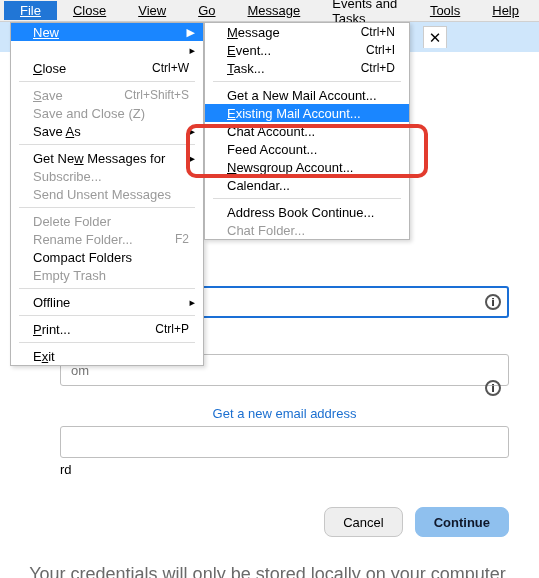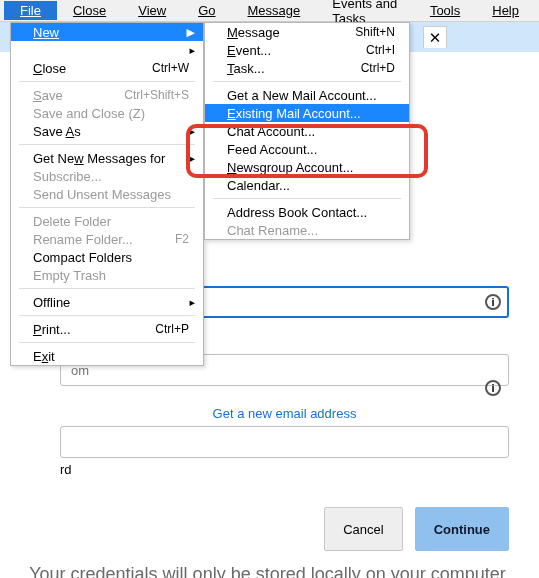--- a/index.html
+++ b/index.html
@@ -37,21 +37,21 @@
 .field-row { position: absolute; left: 60px; right: 30px; }
 .fld1 { top: 234px; } .fld2 { top: 302px; } .fld3 { top: 374px; }
 .input { width: 100%; height: 32px; border: 1px solid #bfbfbf; border-radius: 3px; padding: 0 32px 0 10px; font-size: 13px; }
 .input.focused { border: 2px solid #1a6fd6; }
 .info { position: absolute; right: 8px; top: 50%; transform: translateY(-50%); border: 2px solid #555; width: 16px; height: 16px; border-radius: 50%; display: flex; align-items: center; justify-content: center; font-size: 11px; font-weight: bold; }
 .link { color: #1b6fd0; font-size: 13px; text-align: center; margin-top: 20px; }
 .flabel { position: absolute; left: 60px; font-size: 13px; }
 .lbl3 { top: 410px; }
 
 .btns { position: absolute; right: 30px; top: 455px; display: flex; gap: 12px; }
-.btn { height: 44px; padding: 0 18px; border-radius: 2px; border: 1px solid #c7c7c7; background: #eee; font-size: 13px; }
+.btn { height: 30px; padding: 0 18px; border-radius: 8px; border: 1px solid #c7c7c7; background: #eee; font-size: 13px; }
 .btn.primary { background: #8fc0ee; color: #0f172a; border-color: #8fc0ee; font-weight: bold; }
 
 .footer { position: absolute; left: 0; right: 0; top: 512px; text-align: center; font-size: 18px; color: #6a6a6a; }
 </style>
 </head>
 <body>
 
 <div class="menubar">
   <div class="menubar-item open"><span class="ul">File</span></div>
   <div class="menubar-item"><span class="ul">Close</span></div>
@@ -130,21 +130,21 @@
   </div>
   <div class="sep"></div>
   <div class="menu-row">
     <span class="label">E<span class="mul">x</span>it</span>
   </div>
 </div>
 
 <div class="dropdown new-submenu">
   <div class="menu-row">
     <span class="label"><span class="mul">M</span>essage</span>
-    <span class="shortcut">Shift+N</span>
+    <span class="shortcut">Ctrl+N</span>
   </div>
   <div class="menu-row">
     <span class="label"><span class="mul">E</span>vent...</span>
     <span class="shortcut">Ctrl+I</span>
   </div>
   <div class="menu-row">
     <span class="label"><span class="mul">T</span>ask...</span>
     <span class="shortcut">Ctrl+D</span>
   </div>
   <div class="sep"></div>
@@ -161,24 +161,24 @@
     <span class="label">Feed Account...</span>
   </div>
   <div class="menu-row">
     <span class="label"><span class="mul">N</span>ewsgroup Account...</span>
   </div>
   <div class="menu-row">
     <span class="label">Calendar...</span>
   </div>
   <div class="sep"></div>
   <div class="menu-row">
-    <span class="label">Address Book Contact...</span>
-  </div>
-  <div class="menu-row disabled">
-    <span class="label">Chat Rename...</span>
+    <span class="label">Address Book Continue...</span>
+  </div>
+  <div class="menu-row disabled">
+    <span class="label">Chat Folder...</span>
   </div>
 </div>
 
 <div class="highlight-box hb"></div>
 
 <div class="content">
   <div class="heading">dress</div>
   <div class="subline1">s.</div>
   <div class="subline2">recommended server</div>
 

